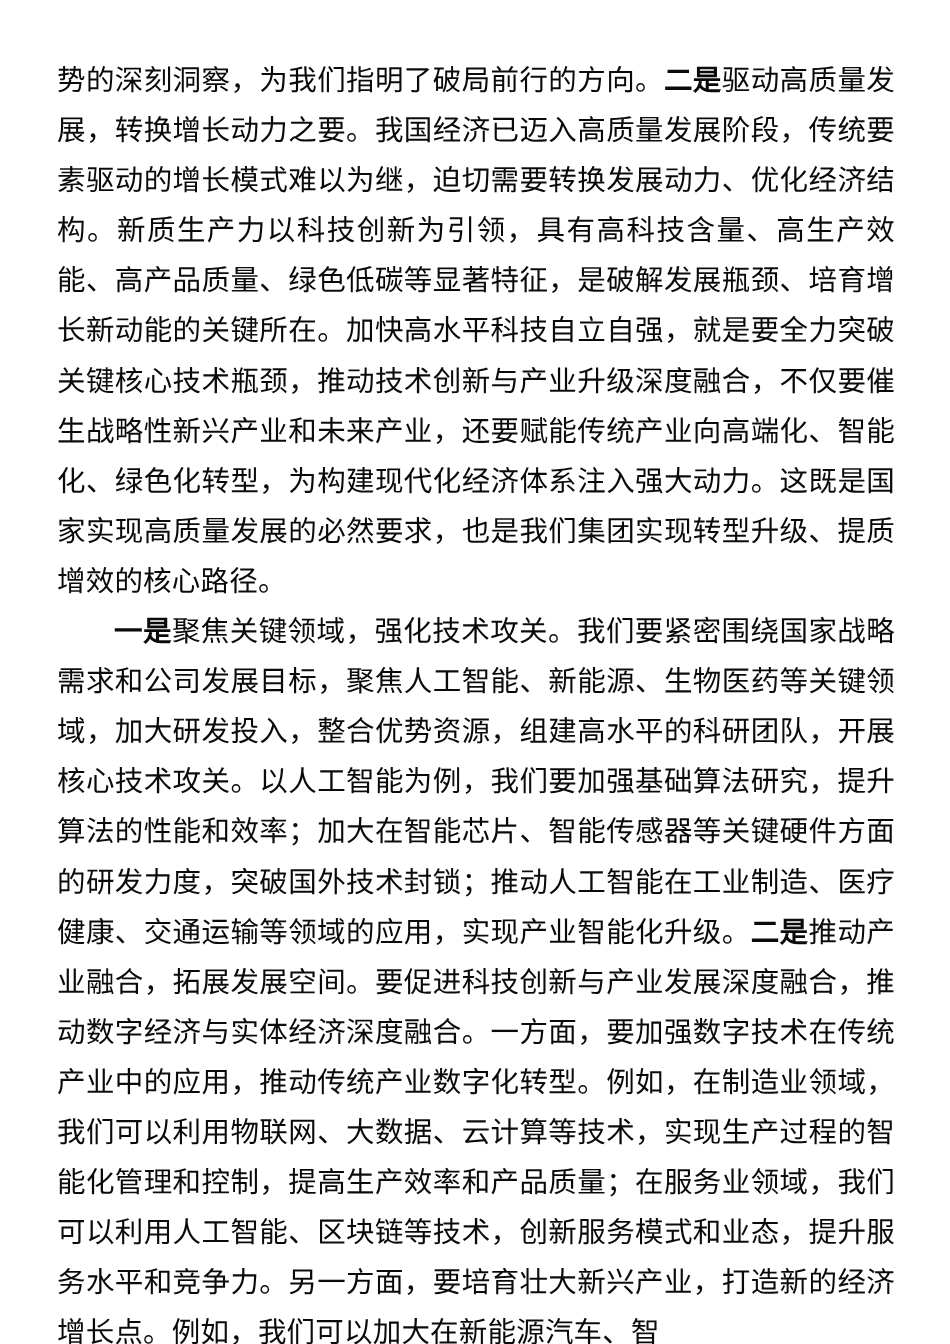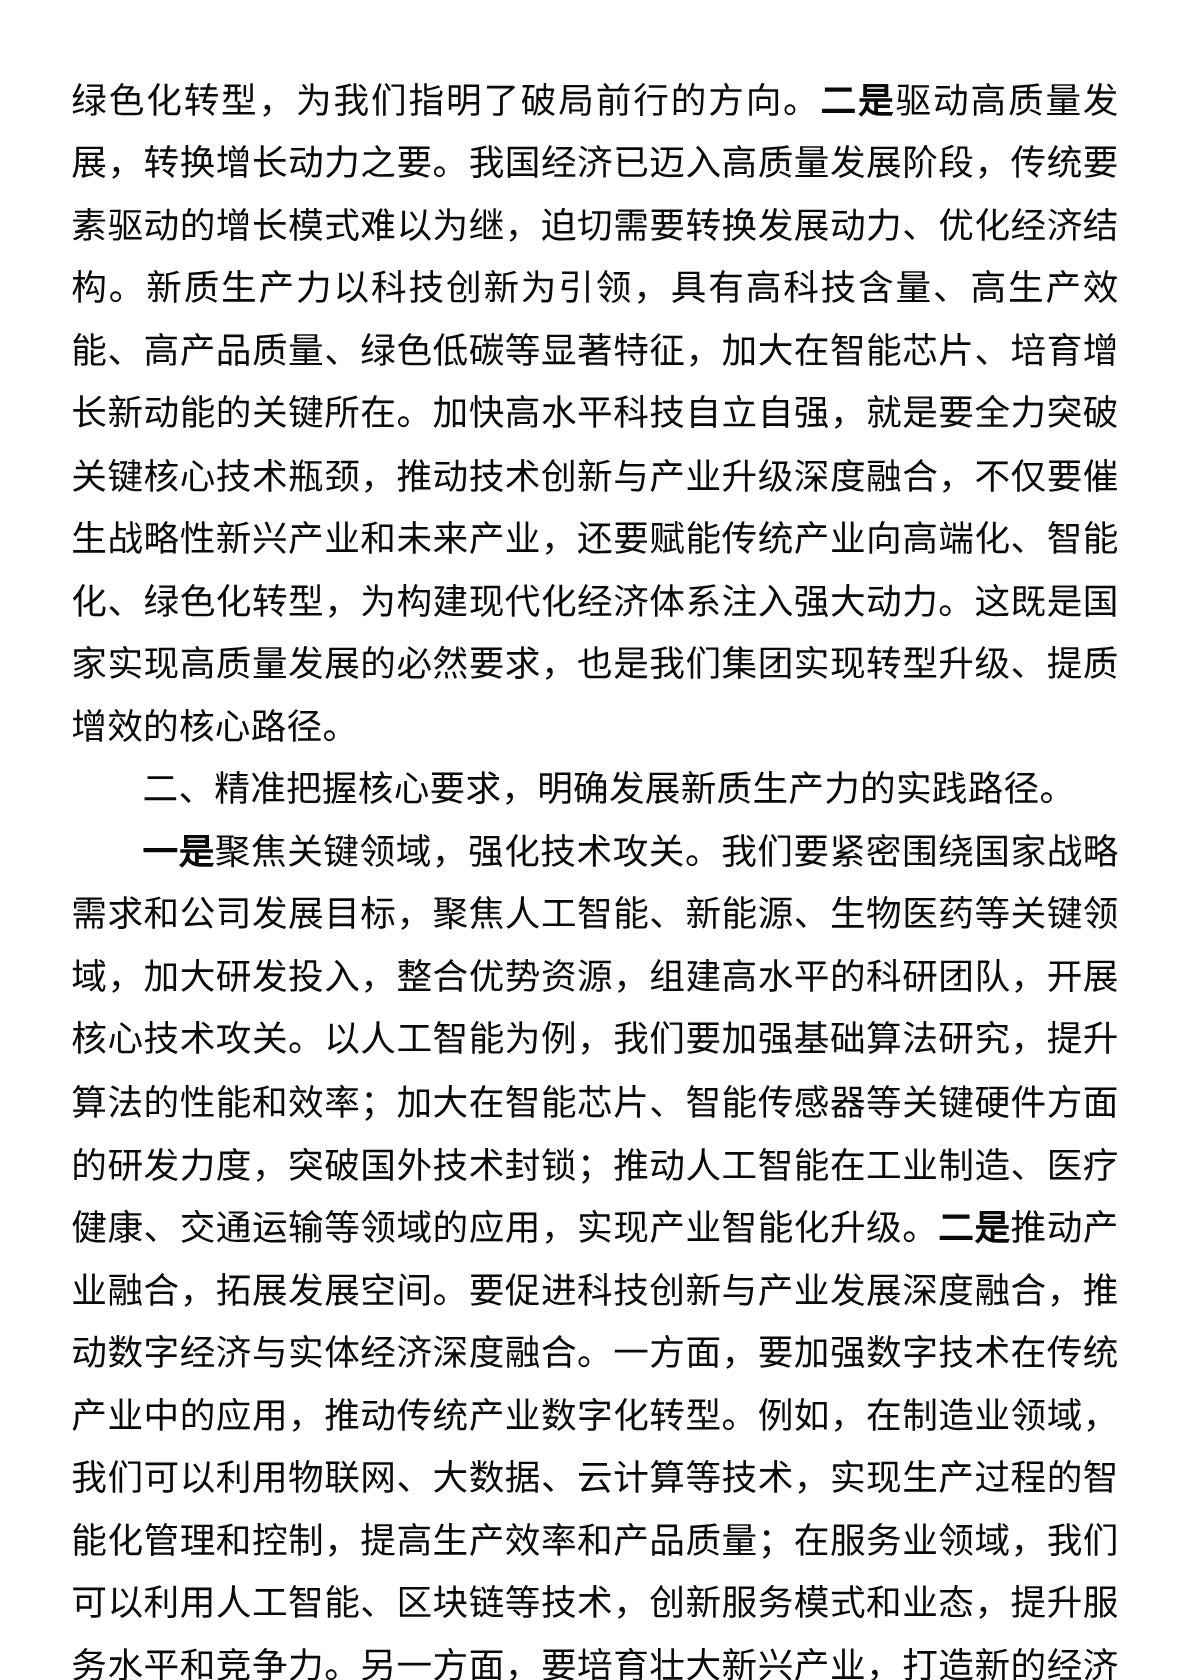--- a/index.html
+++ b/index.html
@@ -49,17 +49,16 @@
   }
   .heading-para {
     font-weight: 400;
   }
 </style>
 </head>
 <body>
 
 <div class="page">
   <div class="content">
-    <p class="para cont"><span>绿色化转型，为我们指明了破局前行的方向。</span><span class="b">二是</span><span>驱动高质量发展，转换增长动力之要。我国经济已迈入高质量发展阶段，传统要素驱动的增长模式难以为继，迫切需要转换发展动力、优化经济结构。新质生产力以科技创新为引领，具有高科技含量、高生产效能、高产品质量、绿色低碳等显著特征，加大在智能芯片、培育增长新动能的关键所在。加快高水平科技自立自强，就是要全力突破关键核心技术瓶颈，推动技术创新与产业升级深度融合，不仅要催生战略性新兴产业和未来产业，还要赋能传统产业向高端化、智能化、绿色化转型，为构建现代化经济体系注入强大动力。这既是国家实现高质量发展的必然要求，也是我们集团实现转型升级、提质增效的核心路径。</span></p>
-    <p class="para indent heading-para"><span>二、精准把握核心要求，明确发展新质生产力的实践路径。</span></p>
+    <p class="para cont"><span>势的深刻洞察，为我们指明了破局前行的方向。</span><span class="b">二是</span><span>驱动高质量发展，转换增长动力之要。我国经济已迈入高质量发展阶段，传统要素驱动的增长模式难以为继，迫切需要转换发展动力、优化经济结构。新质生产力以科技创新为引领，具有高科技含量、高生产效能、高产品质量、绿色低碳等显著特征，是破解发展瓶颈、培育增长新动能的关键所在。加快高水平科技自立自强，就是要全力突破关键核心技术瓶颈，推动技术创新与产业升级深度融合，不仅要催生战略性新兴产业和未来产业，还要赋能传统产业向高端化、智能化、绿色化转型，为构建现代化经济体系注入强大动力。这既是国家实现高质量发展的必然要求，也是我们集团实现转型升级、提质增效的核心路径。</span></p>
     <p class="para indent"><span class="b">一是</span><span>聚焦关键领域，强化技术攻关。我们要紧密围绕国家战略需求和公司发展目标，聚焦人工智能、新能源、生物医药等关键领域，加大研发投入，整合优势资源，组建高水平的科研团队，开展核心技术攻关。以人工智能为例，我们要加强基础算法研究，提升算法的性能和效率；加大在智能芯片、智能传感器等关键硬件方面的研发力度，突破国外技术封锁；推动人工智能在工业制造、医疗健康、交通运输等领域的应用，实现产业智能化升级。</span><span class="b">二是</span><span>推动产业融合，拓展发展空间。要促进科技创新与产业发展深度融合，推动数字经济与实体经济深度融合。一方面，要加强数字技术在传统产业中的应用，推动传统产业数字化转型。例如，在制造业领域，我们可以利用物联网、大数据、云计算等技术，实现生产过程的智能化管理和控制，提高生产效率和产品质量；在服务业领域，我们可以利用人工智能、区块链等技术，创新服务模式和业态，提升服务水平和竞争力。另一方面，要培育壮大新兴产业，打造新的经济增长点。例如，我们可以加大在新能源汽车、智</span></p>
   </div>
 </div>
 
 </body></html>

